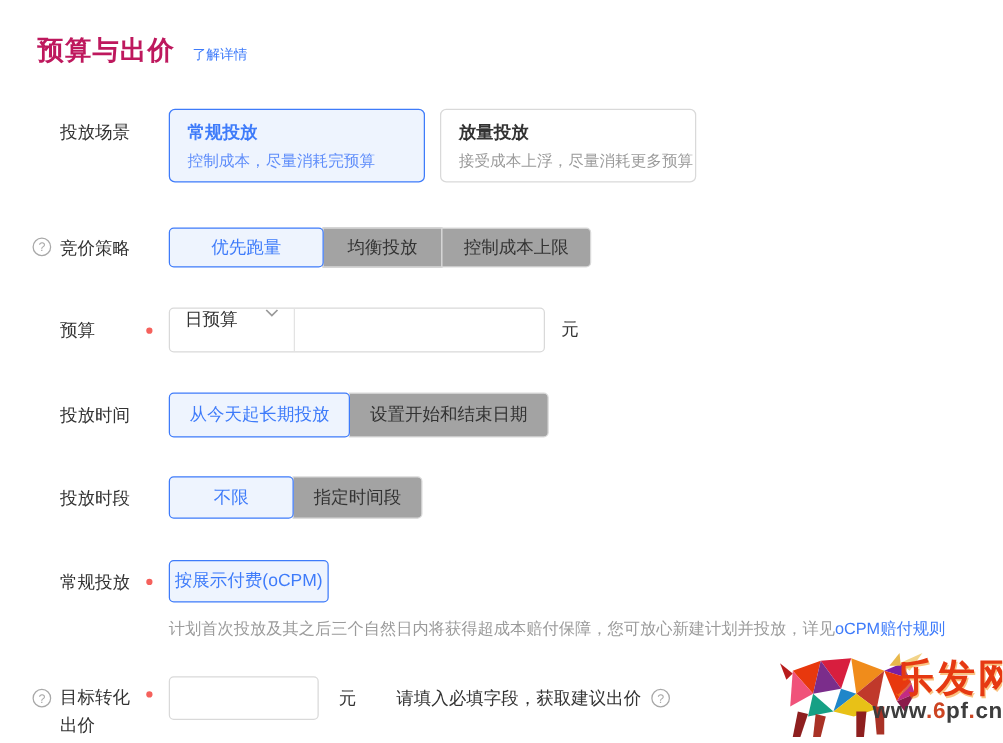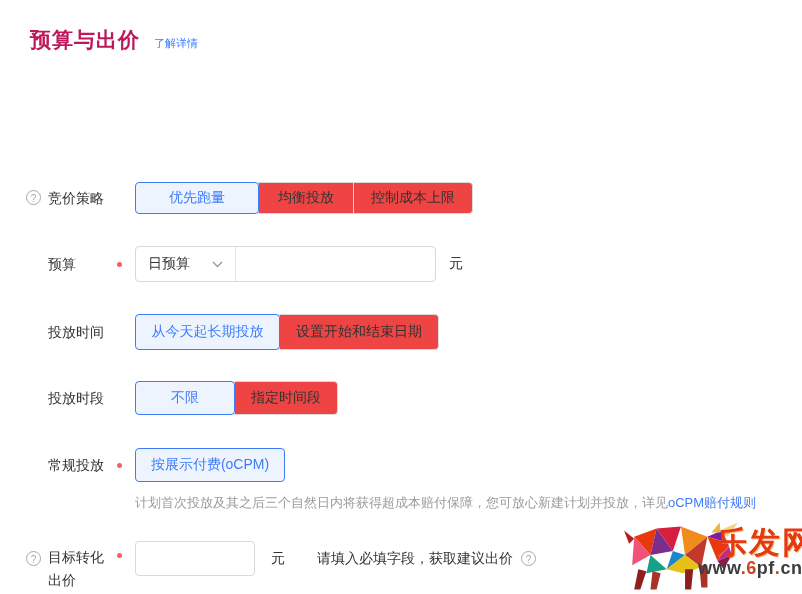--- a/index.html
+++ b/index.html
@@ -28,34 +28,34 @@
   }
   .card .ct{font-size:14px;font-weight:bold;color:#333;}
   .card .cd{font-size:12.5px;color:#9b9b9b;margin-top:6px;white-space:nowrap;}
   .card.sel{border-color:#3e7bfa;background:#eef4fe;}
   .card.sel .ct{color:#3e7bfa;}
   .card.sel .cd{color:#5f8dfa;}
 
   
   .seg{display:flex;}
   .seg .btn{
-    box-sizing:border-box;height:100%;border:1px solid #d9d9d9;background:#ef4444;color:#333;
+    box-sizing:border-box;height:100%;border:1px solid #d9d9d9;background:#a3a3a3;color:#333;
     font-size:14px;display:flex;align-items:center;justify-content:center;cursor:pointer;
     margin-left:-1px;position:relative;white-space:nowrap;
     font-family:"Liberation Sans","DejaVu Sans",sans-serif;
   }
   .seg .btn:first-child{margin-left:0;border-radius:4px 0 0 4px;}
   .seg .btn:last-child{border-radius:0 4px 4px 0;}
   .seg .btn.only{border-radius:4px;}
   .seg .btn.sel{border-color:#3e7bfa;background:#eef4fe;color:#3e7bfa;z-index:2;border-radius:4px;}
 
   
   .igroup{display:flex;box-sizing:border-box;height:36px;border:1px solid #d9d9d9;border-radius:4px;background:#fff;}
   .iselect{
-    display:flex;align-items:center;justify-content:space-between;box-sizing:border-box;
+    display:flex;align-items:flex-start;justify-content:space-between;box-sizing:border-box;
     width:100px;padding:0 12px;border-right:1px solid #e3e3e3;font-size:14px;color:#333;cursor:pointer;
   }
   .iinput{border:none;outline:none;width:199px;border-radius:0 4px 4px 0;padding:0 10px;font-size:14px;box-sizing:border-box;background:transparent;}
   .unit{font-size:14px;color:#333;}
 
   .plain-input{
     box-sizing:border-box;width:120px;height:35px;border:1px solid #d9d9d9;border-radius:4px;
     padding:0 10px;font-size:14px;outline:none;background:#fff;
   }
 
@@ -83,20 +83,33 @@
 </head>
 <body>
 
 <div class="page">
 
   <div class="hdr">
     <h1>预算与出价</h1>
     <a>了解详情</a>
   </div>
 
+  <div class="row" style="top:87px;height:60px;">
+    <div class="lbl" style="top:10px;">投放场景</div>
+    <div class="ctl">
+      <div class="card sel">
+        <div class="ct">常规投放</div>
+        <div class="cd">控制成本，尽量消耗完预算</div>
+      </div>
+      <div class="card">
+        <div class="ct">放量投放</div>
+        <div class="cd">接受成本上浮，尽量消耗更多预算</div>
+      </div>
+    </div>
+  </div>
 
   <div class="row" style="top:182px;height:32px;">
     <span class="help" style="top:8px;">?</span>
     <div class="lbl" style="line-height:32px;">竞价策略</div>
     <div class="ctl seg" style="height:32px;">
       <div class="btn sel" style="width:124px;">优先跑量</div>
       <div class="btn" style="width:96px;">均衡投放</div>
       <div class="btn" style="width:120px;">控制成本上限</div>
     </div>
   </div>
@@ -131,21 +144,21 @@
     <div class="ctl seg" style="height:36px;">
       <div class="btn sel" style="width:145px;">从今天起长期投放</div>
       <div class="btn" style="width:160px;">设置开始和结束日期</div>
     </div>
   </div>
 
   <div class="row" style="top:448px;height:34px;">
     <div class="lbl" style="line-height:34px;">常规投放</div>
     <span class="dot" style="top:15px;"></span>
     <div class="ctl seg" style="height:34px;">
-      <div class="btn sel only" style="width:150px;">按展示付费(oCPM)</div>
+      <div class="btn sel only" style="width:128px;">按展示付费(oCPM)</div>
     </div>
   </div>
 
   <div class="row" style="top:494px;height:18px;">
     <div class="note"><span>计划首次投放及其之后三个自然日内将获得超成本赔付保障，您可放心新建计划并投放，详见</span><a>oCPM赔付规则</a></div>
   </div>
 
   <div class="row" style="top:540px;height:46px;">
     <span class="help" style="top:11px;">?</span>
     <div class="lbl" style="top:6px;line-height:23px;">

